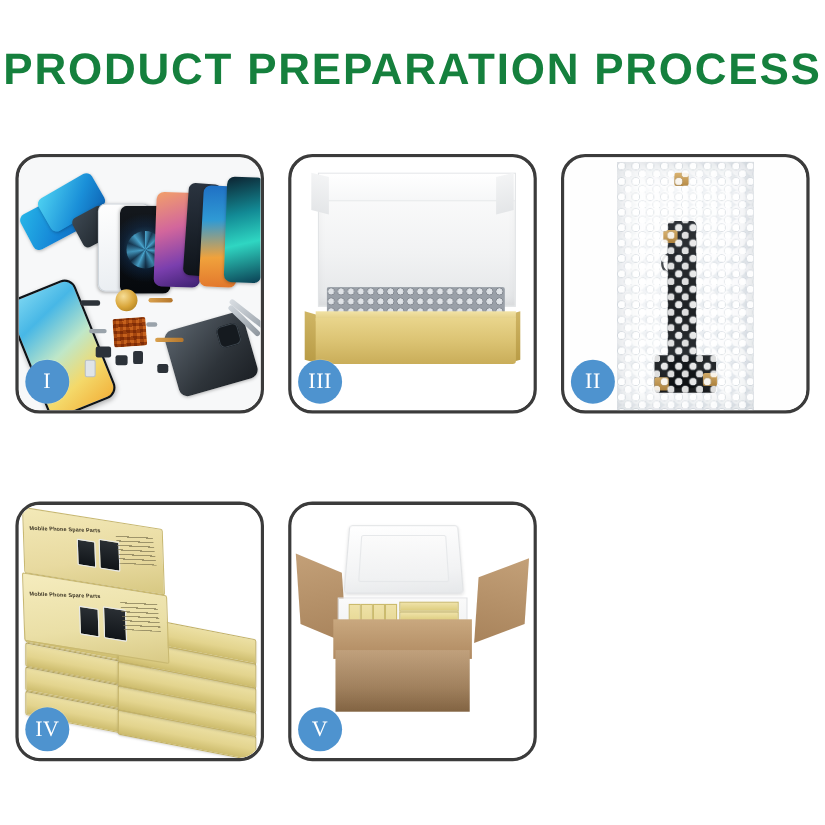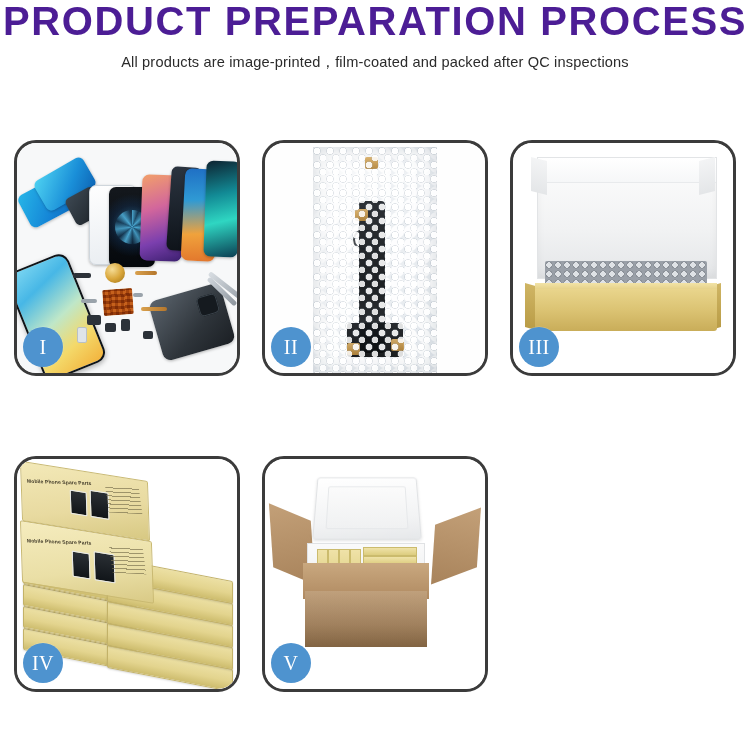--- a/index.html
+++ b/index.html
@@ -20,25 +20,26 @@
   
   .header {
     position: absolute;
     left: 0;
     top: 0;
     width: 750px;
     text-align: center;
   }
   .page-title {
     margin: 0;
+    padding-top: 42px;
     font-size: 40px;
     font-weight: 700;
     letter-spacing: 1.6px;
     line-height: 1.05;
-    color: #4c1d95;
+    color: #15803d;
     font-family: "Liberation Sans", sans-serif;
   }
   .page-subtitle {
     margin: 0;
     padding-top: 11px;
     font-size: 14.6px;
     font-weight: 400;
     letter-spacing: 0.15px;
     color: #2b2b2b;
     font-family: "Liberation Sans", sans-serif;
@@ -556,21 +557,20 @@
     width: 14px; height: 22px;
     background: rgba(150,120,78,0.72);
     transform: skewY(30deg);
   }
 </style>
 </head>
 <body>
 
 <div class="header">
   <h1 class="page-title">PRODUCT PREPARATION PROCESS</h1>
-  <p class="page-subtitle">All products are image-printed，film-coated and packed after QC inspections</p>
 </div>
 
 <div class="steps-grid">
 
   <div class="step-card">
     <div class="card-scene p1">
       <div class="ph ph-blue1"></div>
       <div class="ph ph-blue2"></div>
       <div class="ph ph-dark1"></div>
       <div class="ph ph-glass"></div>
@@ -593,47 +593,47 @@
       <div class="part light" style="left:116px;top:150px;width:10px;height:4px;"></div>
       <div class="part pale" style="left:60px;top:184px;width:8px;height:14px;"></div>
       <div class="part" style="left:126px;top:188px;width:10px;height:8px;"></div>
       <div class="tweez"></div>
       <div class="tweez2"></div>
     </div>
     <div class="step-badge">I</div>
   </div>
 
   <div class="step-card">
+    <div class="card-scene p3">
+      <div class="foam-lid"></div>
+      <div class="foam-flap-l"></div>
+      <div class="foam-flap-r"></div>
+      <div class="bubble-fill"></div>
+      <div class="box-side-l"></div>
+      <div class="box-side-r"></div>
+      <div class="box-lip"></div>
+      <div class="box-front"></div>
+    </div>
+    <div class="step-badge">III</div>
+  </div>
+
+  <div class="step-card">
     <div class="card-scene p2">
       <div class="bag">
         <div class="inner-part"></div>
         <div class="inner-wide"></div>
         <div class="loop"></div>
         <div class="tape" style="left:52px;top:10px;"></div>
         <div class="tape" style="left:42px;top:62px;"></div>
         <div class="tape" style="left:34px;top:196px;"></div>
         <div class="tape" style="left:78px;top:192px;"></div>
         <div class="bubbles"></div>
       </div>
     </div>
     <div class="step-badge">II</div>
-  </div>
-
-  <div class="step-card">
-    <div class="card-scene p3">
-      <div class="foam-lid"></div>
-      <div class="foam-flap-l"></div>
-      <div class="foam-flap-r"></div>
-      <div class="bubble-fill"></div>
-      <div class="box-side-l"></div>
-      <div class="box-side-r"></div>
-      <div class="box-lip"></div>
-      <div class="box-front"></div>
-    </div>
-    <div class="step-badge">III</div>
   </div>
 
   <div class="step-card">
     <div class="card-scene p4">
       <div class="stack">
 
         <div class="bx bx-l" style="top:168px;"></div>
         <div class="bx bx-l" style="top:146px;"></div>
         <div class="bx bx-l" style="top:124px;"></div>
         <div class="bx bx-l" style="top:102px;"></div>

